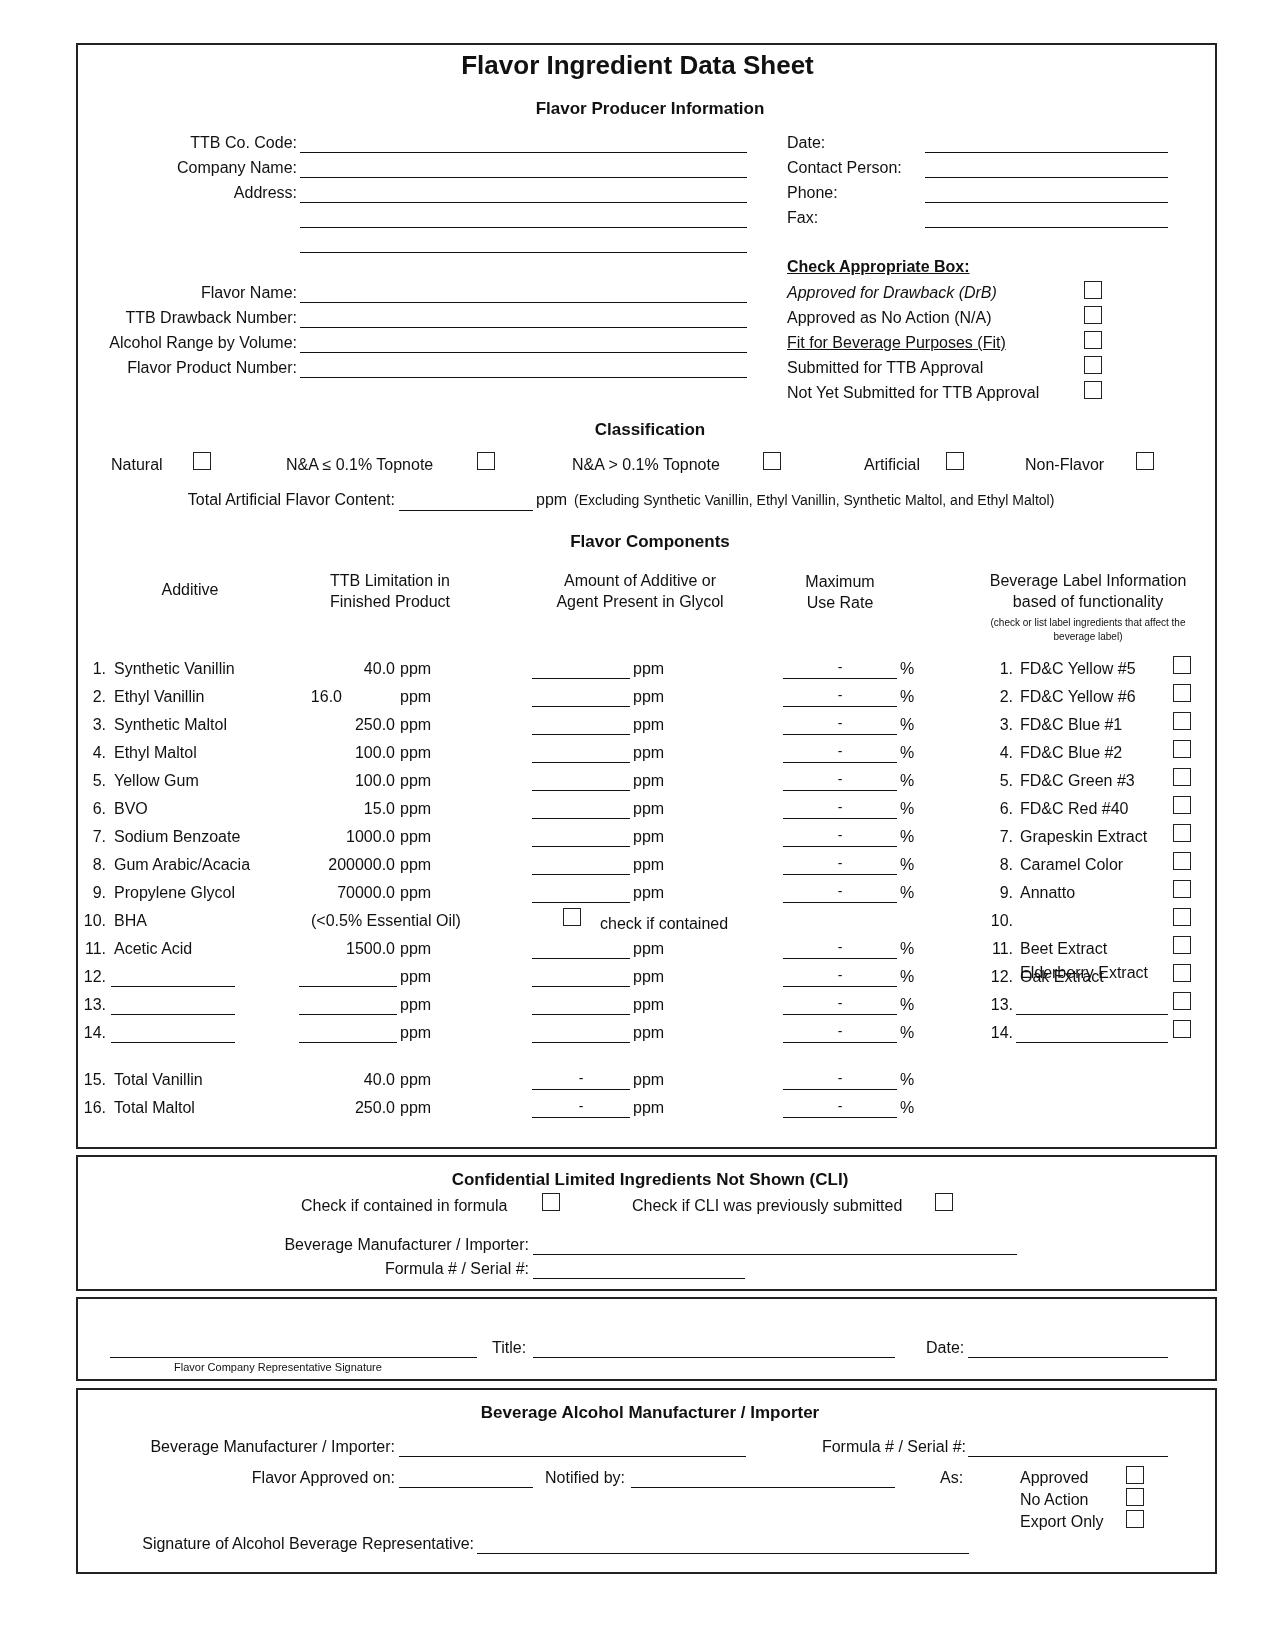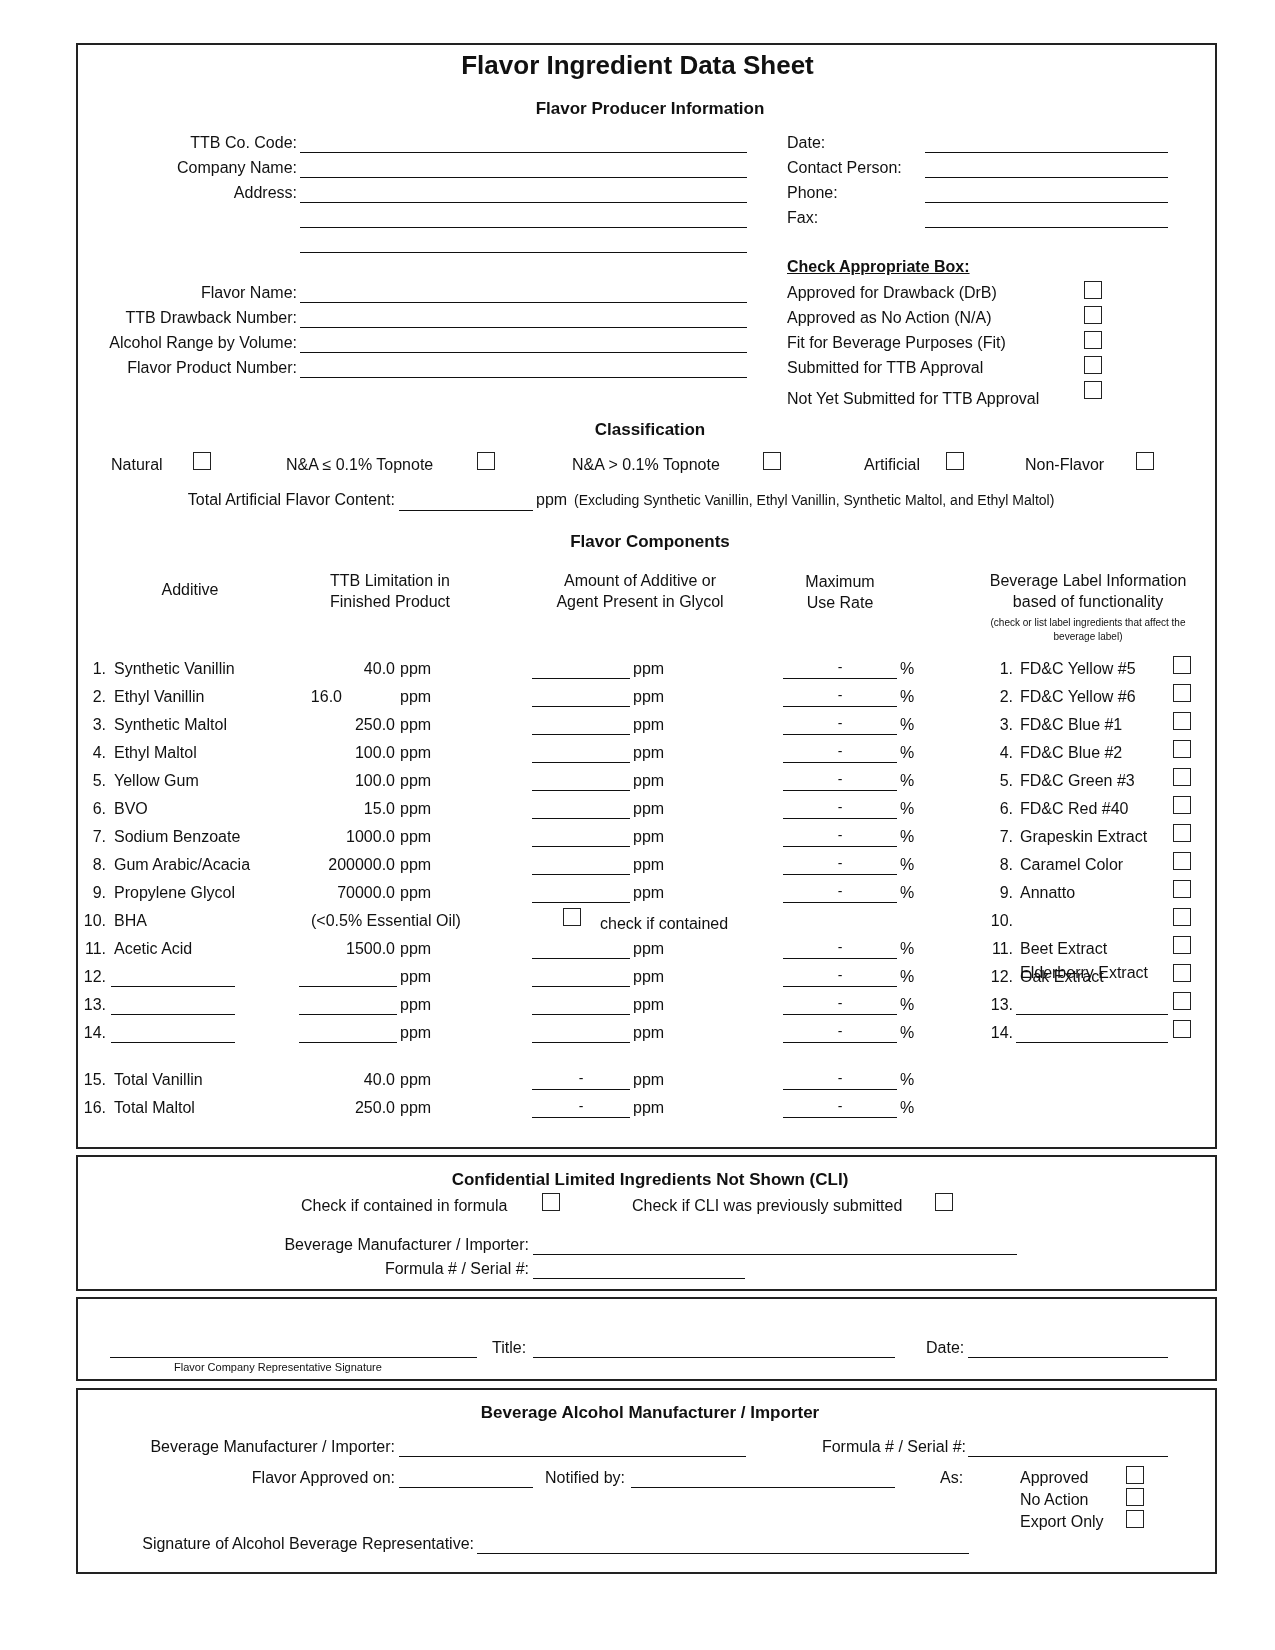--- a/index.html
+++ b/index.html
@@ -45,29 +45,29 @@
   <div class="abs" style="left:787px;top:134px;">Date:</div>
   <div class="line" style="left:925px;top:152px;width:243px;"></div>
   <div class="abs" style="left:787px;top:159px;">Contact Person:</div>
   <div class="line" style="left:925px;top:177px;width:243px;"></div>
   <div class="abs" style="left:787px;top:184px;">Phone:</div>
   <div class="line" style="left:925px;top:202px;width:243px;"></div>
   <div class="abs" style="left:787px;top:209px;">Fax:</div>
   <div class="line" style="left:925px;top:227px;width:243px;"></div>
 
   <div class="abs bold" style="left:787px;top:258px;text-decoration:underline;">Check Appropriate Box:</div>
-  <div class="abs" style="left:787px;top:284px;">Approved for Drawback (DrB)</div>
+  <div class="abs" style="left:787px;top:284px;font-style:italic;">Approved for Drawback (DrB)</div>
   <div class="cb" style="left:1084px;top:281px;"></div>
   <div class="abs" style="left:787px;top:309px;">Approved as No Action (N/A)</div>
   <div class="cb" style="left:1084px;top:306px;"></div>
-  <div class="abs" style="left:787px;top:334px;">Fit for Beverage Purposes (Fit)</div>
+  <div class="abs" style="left:787px;top:334px;text-decoration:underline;">Fit for Beverage Purposes (Fit)</div>
   <div class="cb" style="left:1084px;top:331px;"></div>
   <div class="abs" style="left:787px;top:359px;">Submitted for TTB Approval</div>
   <div class="cb" style="left:1084px;top:356px;"></div>
-  <div class="abs" style="left:787px;top:384px;margin-top:6px;">Not Yet Submitted for TTB Approval</div>
+  <div class="abs" style="left:787px;top:384px;">Not Yet Submitted for TTB Approval</div>
   <div class="cb" style="left:1084px;top:381px;"></div>
 </div>
 
 <div class="abs c bold" style="left:0;width:1300px;top:420px;font-size:17px;">Classification</div>
 <div>
   <div class="abs" style="left:111px;top:456px;">Natural</div>
   <div class="cb" style="left:193px;top:452px;"></div>
   <div class="abs" style="left:286px;top:456px;">N&amp;A ≤ 0.1% Topnote</div>
   <div class="cb" style="left:477px;top:452px;"></div>
   <div class="abs" style="left:572px;top:456px;">N&amp;A &gt; 0.1% Topnote</div>

